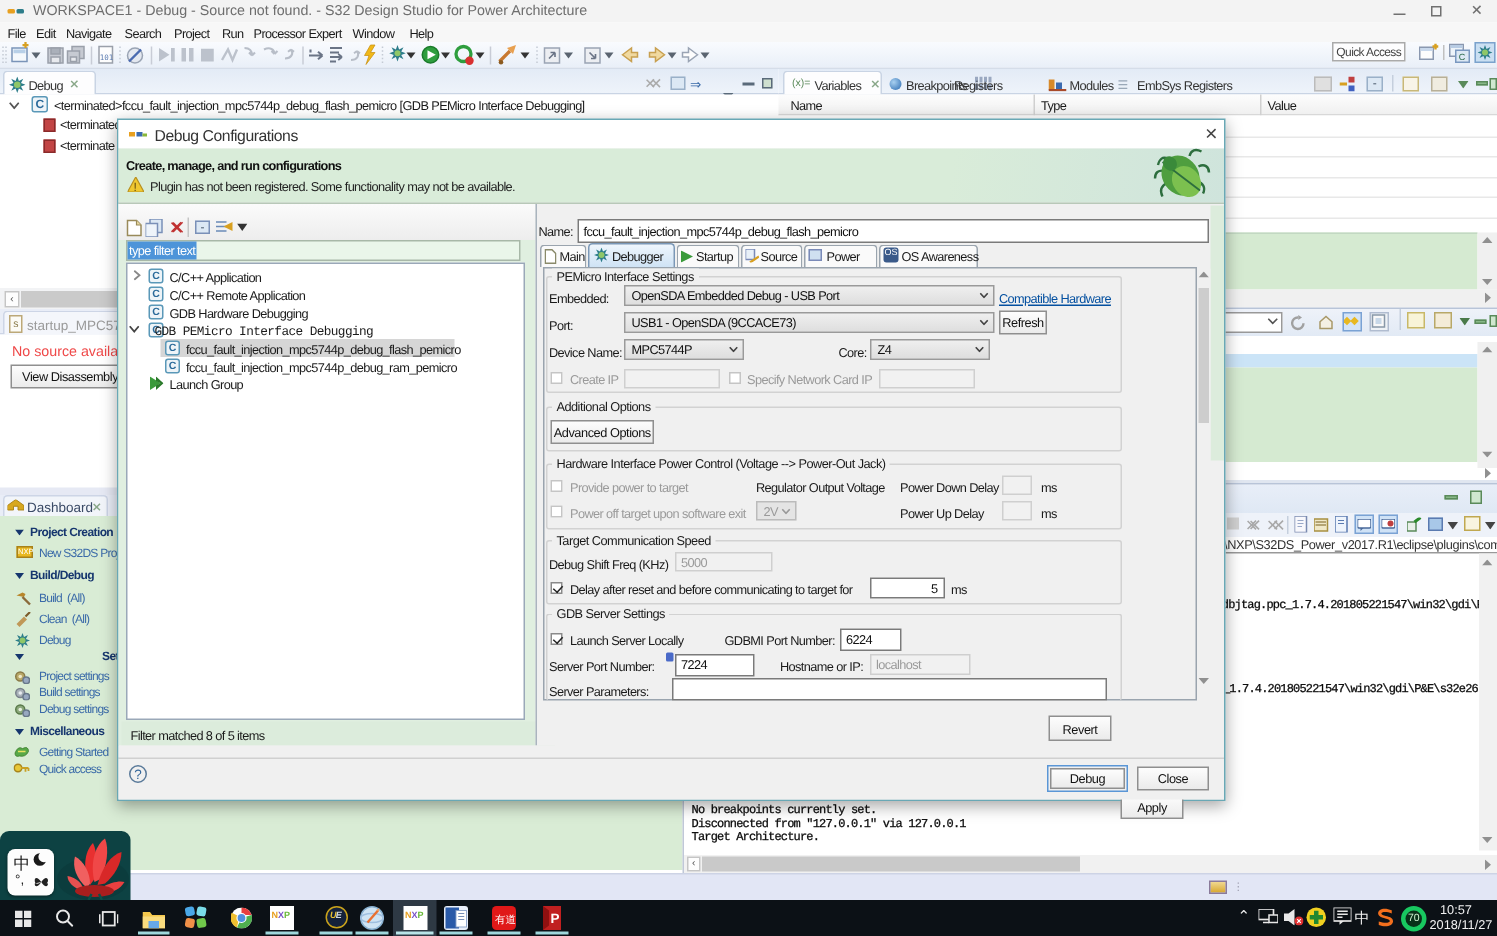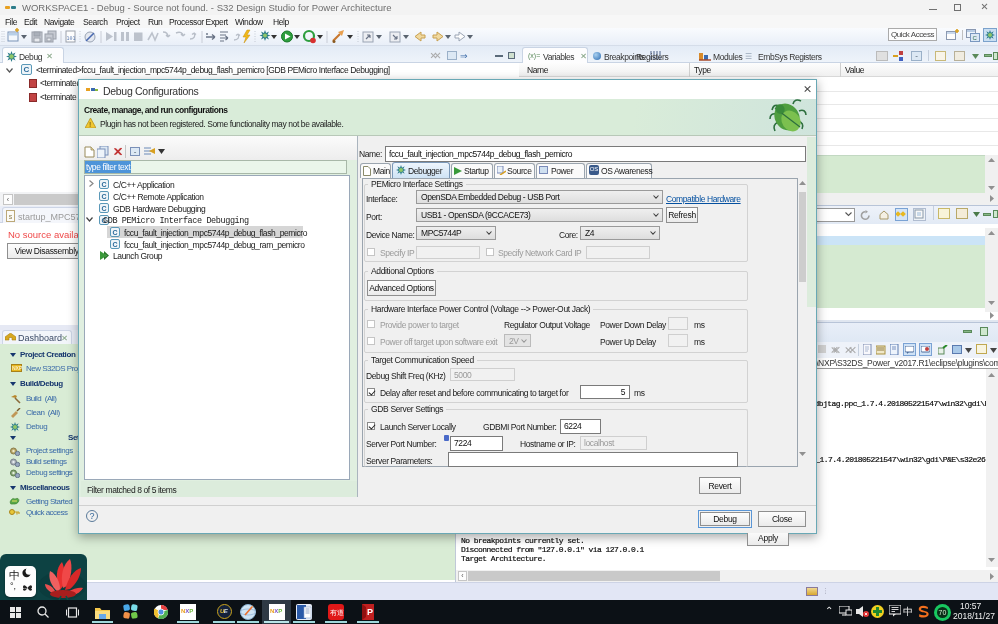--- a/index.html
+++ b/index.html
@@ -601,21 +601,21 @@
 <svg class="icon" width="7" height="4" style="left:799px;top:181px;">
     <path d="M0 4 L7 4 L3.5 0 Z" fill="#909090"></path>
   </svg>
 <div class="abs" style="left:799px;top:192px;width:7px;height:90px;background:#cdcdcd;"></div>
 <svg class="icon" width="7" height="4" style="left:799px;top:452px;">
     <path d="M0 0 L7 0 L3.5 4 Z" fill="#909090"></path>
   </svg>
 
 <div class="grp" style="left:364px;top:184px;width:384px;height:78px;"></div>
 <div class="grplab" style="left:368px;top:179px;">PEMicro Interface Settings</div>
-<div class="abs t9" style="left:366px;top:194px;">Interface:</div>
+<div class="abs t9" style="left:366px;top:194px;">Embedded:</div>
 <div class="combo" style="left:416px;top:190px;width:247px;">OpenSDA Embedded Debug - USB Port<span class="arr">
       <svg class="carr" viewBox="0 0 6 4">
         <path d="M0.5 0.5 L3 3.2 L5.5 0.5" stroke="#444" fill="none" stroke-width="1.1"></path>
       </svg>
     </span></div>
 <div class="abs link" style="left:666px;top:194px;">Compatible Hardware</div>
 <div class="abs t9" style="left:366px;top:212px;">Port:</div>
 <div class="combo" style="left:416px;top:208px;width:247px;">USB1 - OpenSDA (9CCACE73)<span class="arr">
       <svg class="carr" viewBox="0 0 6 4">
         <path d="M0.5 0.5 L3 3.2 L5.5 0.5" stroke="#444" fill="none" stroke-width="1.1"></path>
@@ -628,21 +628,21 @@
         <path d="M0.5 0.5 L3 3.2 L5.5 0.5" stroke="#444" fill="none" stroke-width="1.1"></path>
       </svg>
     </span></div>
 <div class="abs t9" style="left:559px;top:230px;">Core:</div>
 <div class="combo" style="left:580px;top:226px;width:80px;">Z4<span class="arr">
       <svg class="carr" viewBox="0 0 6 4">
         <path d="M0.5 0.5 L3 3.2 L5.5 0.5" stroke="#444" fill="none" stroke-width="1.1"></path>
       </svg>
     </span></div>
 <div class="cb dis" style="left:367px;top:248px;"></div>
-<div class="abs t9 gray" style="left:380px;top:248px;">Specify IP</div>
+<div class="abs t9 gray" style="left:380px;top:248px;">Create IP</div>
 <div class="dfield" style="left:416px;top:246px;width:64px;height:13px;"></div>
 <div class="cb dis" style="left:486px;top:248px;"></div>
 <div class="abs t9 gray" style="left:498px;top:248px;">Specify Network Card IP</div>
 <div class="dfield" style="left:586px;top:246px;width:64px;height:13px;"></div>
 
 <div class="grp" style="left:364px;top:271px;width:384px;height:30px;"></div>
 <div class="grplab" style="left:368px;top:266px;">Additional Options</div>
 <div class="btn" style="left:367px;top:280px;width:69px;height:16px;line-height:15px;">Advanced Options</div>
 
 <div class="grp" style="left:364px;top:309px;width:384px;height:44px;"></div>

